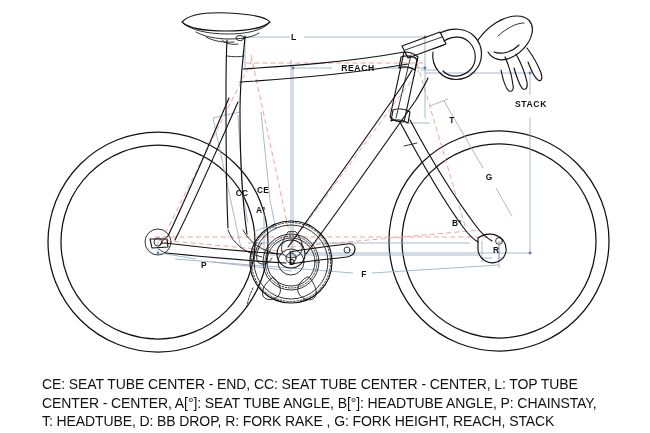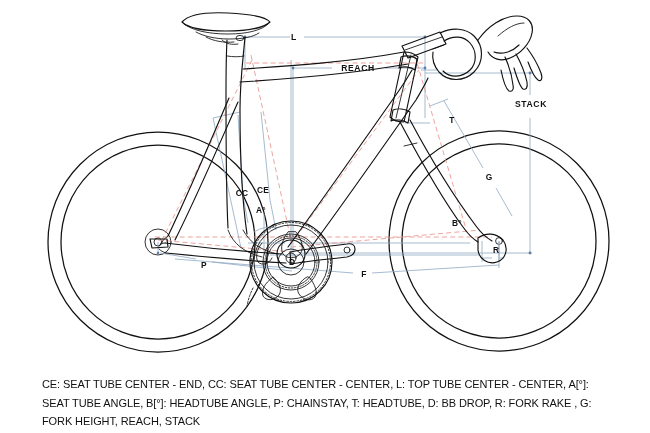--- a/index.html
+++ b/index.html
@@ -10,21 +10,21 @@
     overflow:hidden;
     position:relative;
   }
   #geo-figure{
     position:absolute;left:0;top:0;width:650px;height:370px;
   }
   #caption{
     position:absolute;left:0;top:371px;width:650px;height:62px;
     box-sizing:border-box;
     padding:4px 40px 0 42px;
-    font-size:11px;
+    font-size:14px;
     line-height:18.6px;
     letter-spacing:-0.1px;
     color:#111111;
     font-weight:500;
     text-align:left;
   }
   svg{display:block;}
   .frame{fill:none;stroke:#111111;stroke-width:1.15;stroke-linejoin:round;stroke-linecap:round;}
   .frame-thin{fill:none;stroke:#111111;stroke-width:0.85;stroke-linejoin:round;stroke-linecap:round;}
   .wheel{fill:none;stroke:#111111;stroke-width:1.25;}

